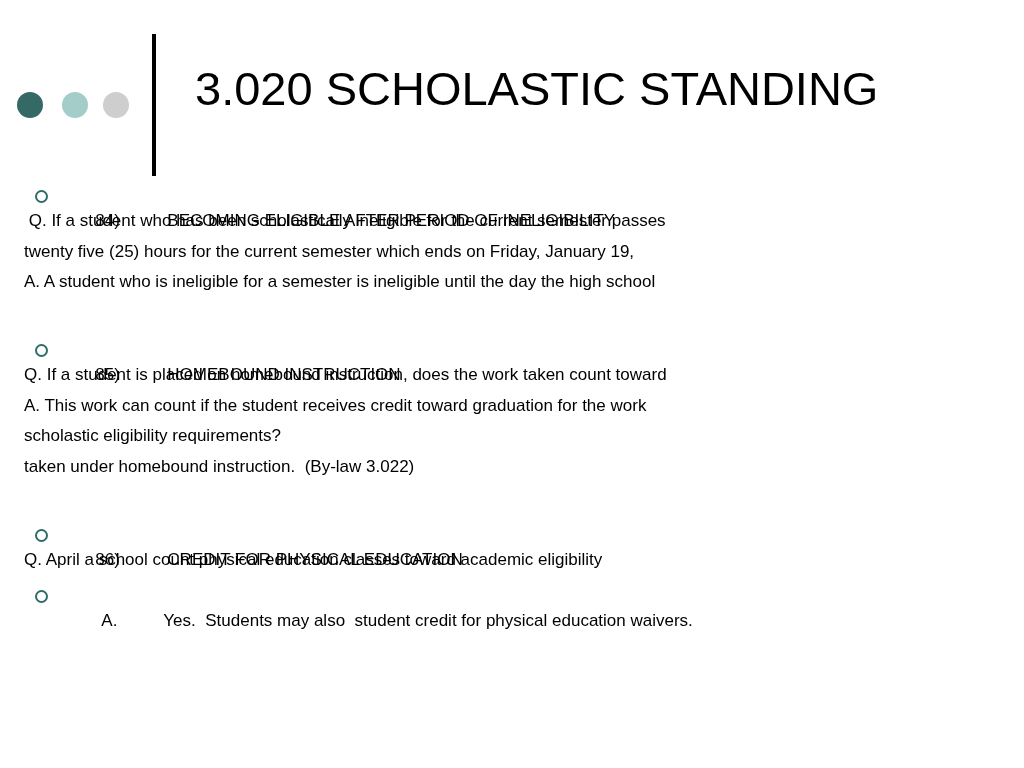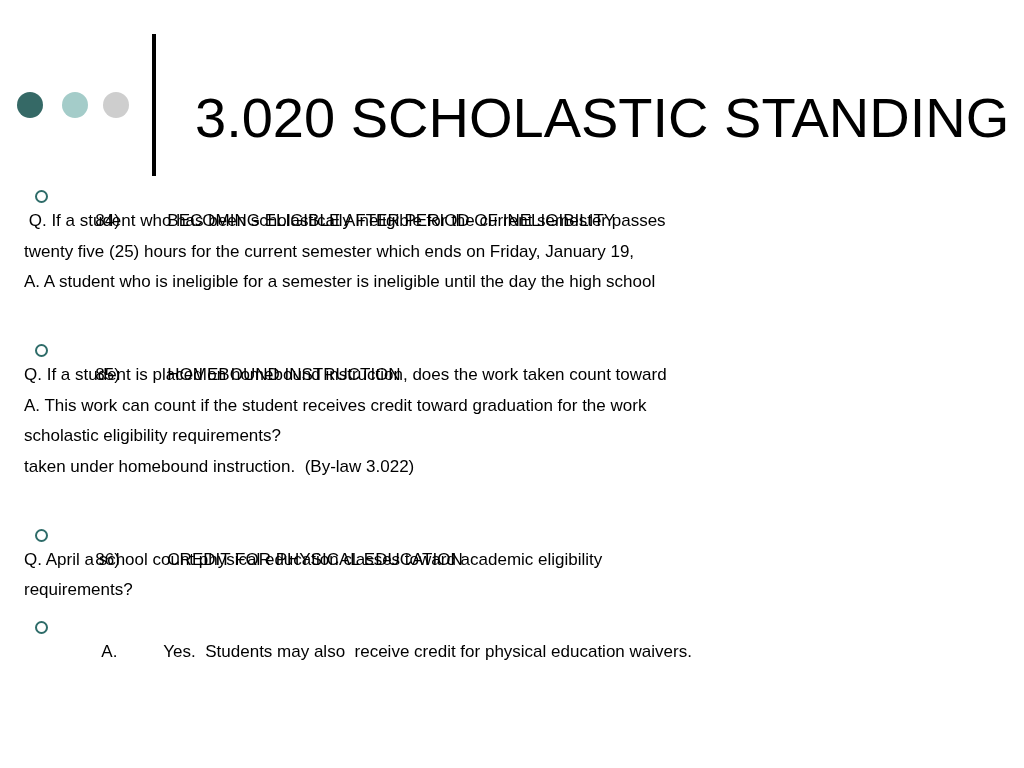--- a/index.html
+++ b/index.html
@@ -32,22 +32,22 @@
     position: absolute;
     left: 152px;
     top: 34px;
     width: 4px;
     height: 142px;
     background: #000000;
   }
   .title {
     position: absolute;
     left: 195px;
-    top: 90px;
-    font-size: 56px;
+    top: 65px;
+    font-size: 47px;
     line-height: 1;
     white-space: pre;
     font-weight: 400;
     text-align: center;
   }
   
   .textblock {
     position: absolute;
     left: 24px;
     top: 175px;
@@ -112,19 +112,18 @@
     <div class="line">Q. If a student is placed on homebound instruction, does the work taken count toward</div>
     <div class="line">A. This work can count if the student receives credit toward graduation for the work</div>
     <div class="line">scholastic eligibility requirements?</div>
     <div class="line">taken under homebound instruction.  (By-law 3.022)</div>
     <div class="line"></div>
 
     <div class="line bullet-line">
       <span class="bullet"></span><span class="num">86)</span><span>CREDIT FOR PHYSICAL EDUCATION</span>
     </div>
     <div class="line">Q. April a school count physical education classes toward academic eligibility</div>
-    <div class="line">requirements?</div>
     <div class="line bullet-line">
-      <span class="bullet"></span><span class="num-a">A.</span><span>Yes.  Students may also  receive credit for physical education waivers.</span>
+      <span class="bullet"></span><span class="num-a">A.</span><span>Yes.  Students may also  student credit for physical education waivers.</span>
     </div>
 
   </div>
 </div>
 
 </body></html>

